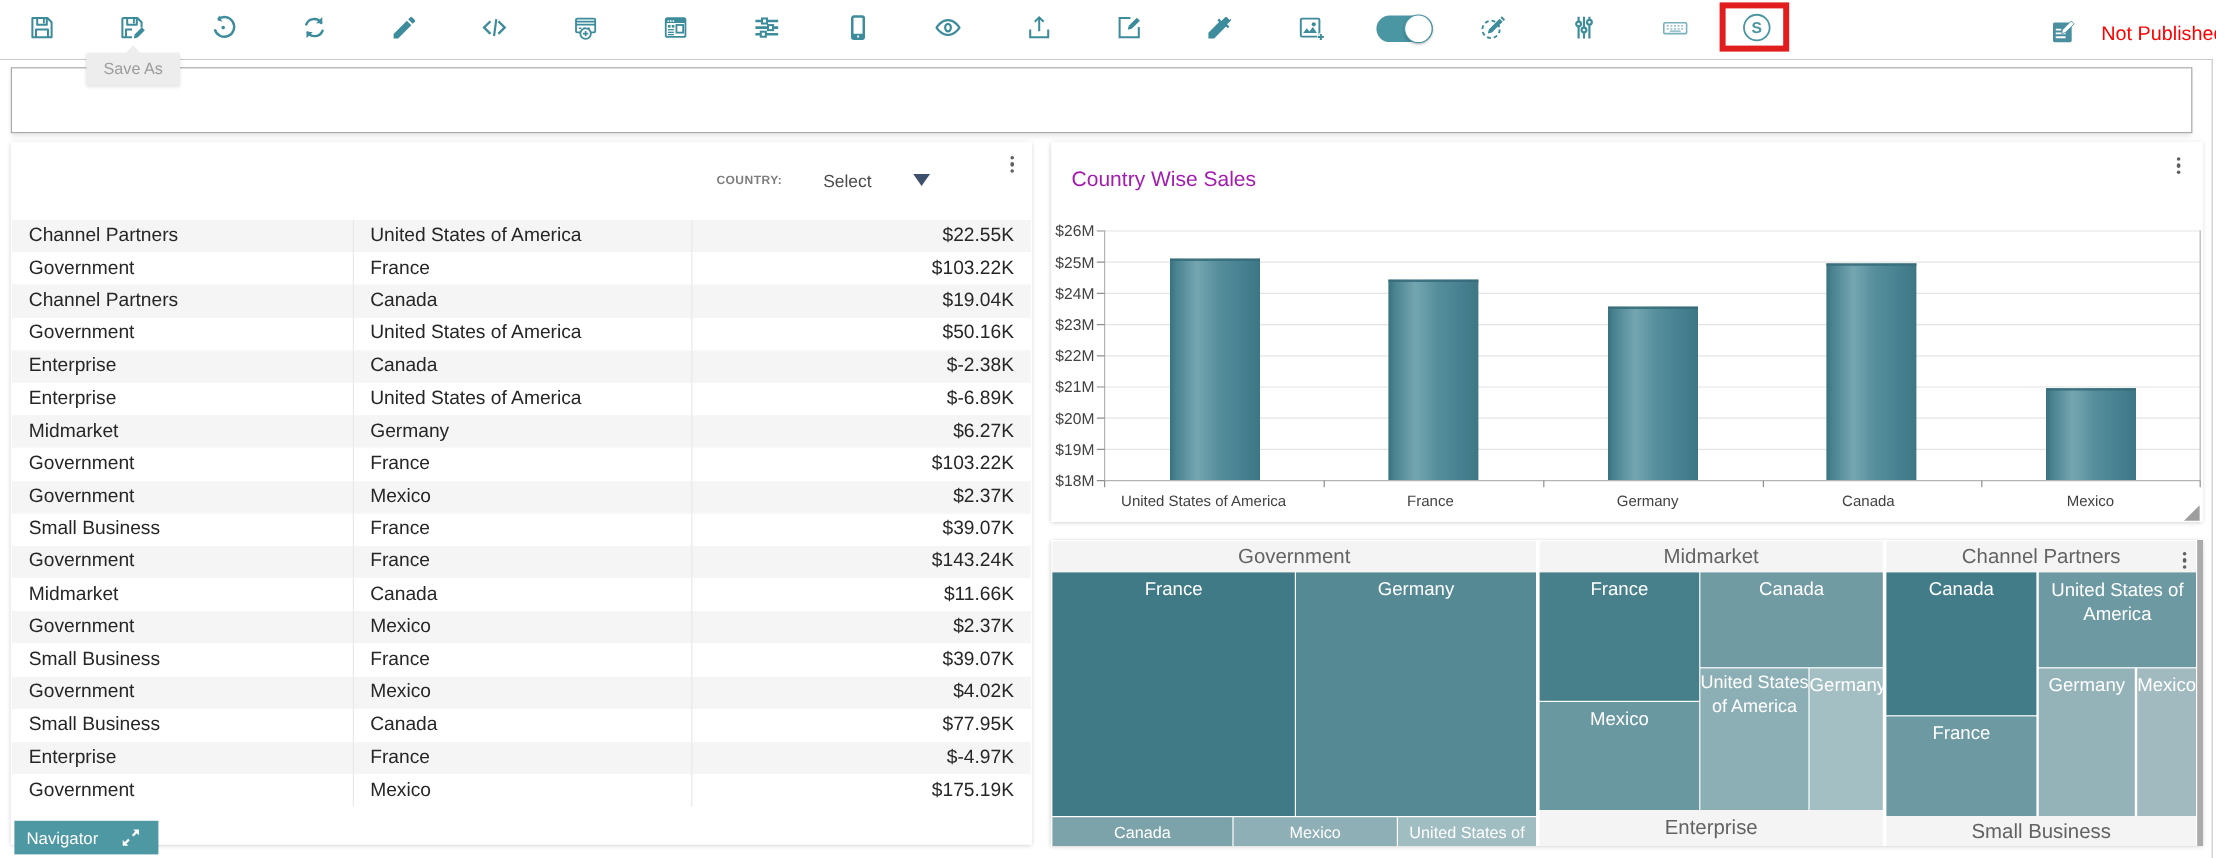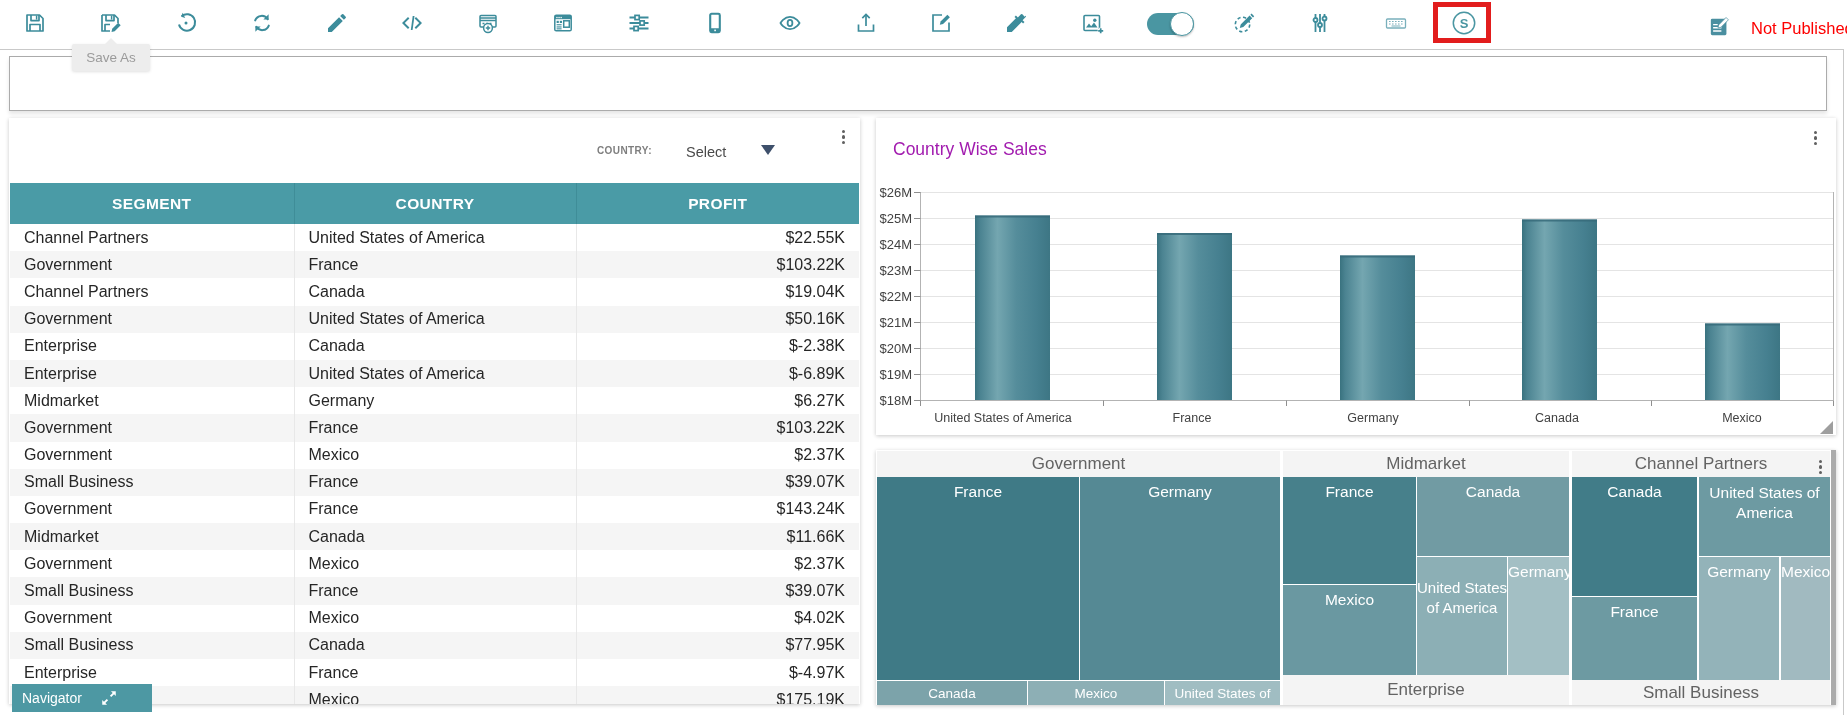--- a/index.html
+++ b/index.html
@@ -25,21 +25,21 @@
 .dots{position:absolute;width:4px;height:14px;display:flex;flex-direction:column;justify-content:space-between;}
 .dots span{width:3.4px;height:3.4px;border-radius:50%;background:#606060;display:block;}
 
 table.grid{position:absolute;left:1px;top:65px;border-collapse:collapse;width:849px;table-layout:fixed;}
 table.grid th{background:#4a9ba6;color:#fff;font-size:15.5px;font-weight:bold;letter-spacing:0.4px;height:39px;border-right:1px solid #3f8d98;}
 table.grid th:last-child{border-right:none;}
 table.grid td{height:27.2px;font-size:16px;color:#262626;padding:0 14px;border-right:1px solid #e8e8e8;white-space:nowrap;overflow:hidden;}
 table.grid td:last-child{border-right:none;text-align:right;margin-top:12px;}
 table.grid tr:nth-child(odd) td{background:#f5f5f5;}
 
-#navtab{left:12px;top:684px;width:140px;height:28px;background:#4d98a3;color:#fff;font-size:14px;}
+#navtab{left:12px;top:684px;width:120px;height:28px;background:#4d98a3;color:#fff;font-size:14px;}
 #navtab span{position:absolute;left:10px;top:6px;}
 
 #cpanel{left:876px;top:118px;width:960px;height:317px;background:#fff;box-shadow:0 1px 4px rgba(0,0,0,0.22);}
 #ctitle{position:absolute;left:17px;top:21px;font-size:17.5px;color:#a21caf;}
 
 #tpanel{left:876px;top:450px;width:960px;height:255px;background:#fff;box-shadow:0 1px 4px rgba(0,0,0,0.22);overflow:hidden;}
 .tcell{position:absolute;overflow:hidden;text-align:center;color:#fff;font-size:15.5px;box-sizing:border-box;}
 .thead{position:absolute;background:#f4f4f4;color:#636363;font-size:17px;text-align:center;box-sizing:border-box;}
 #scrollbar{position:absolute;right:0;top:0;width:5.5px;height:255px;background:#ababab;}
 .rs-tri{position:absolute;width:0;height:0;border-left:13px solid transparent;border-bottom:13px solid #9e9e9e;}
@@ -203,25 +203,20 @@
       <span></span>
       <span></span>
     </div>
   <table class="grid">
     <colgroup>
         <col style="width:284px">
         <col style="width:282px">
         <col style="width:283px">
       </colgroup>
     <tbody>
-        <tr>
-          <th>SEGMENT</th>
-          <th>COUNTRY</th>
-          <th>PROFIT</th>
-        </tr>
     <tr>
           <td>Channel Partners</td>
           <td>United States of America</td>
           <td>$22.55K</td>
         </tr>
     <tr>
           <td>Government</td>
           <td>France</td>
           <td>$103.22K</td>
         </tr>
@@ -417,21 +412,21 @@
 
   <div class="tcell" style="left:1px;top:27px;width:202px;height:203px;background:#3f7a86;padding-top:6px;">France</div>
   <div class="tcell" style="left:204px;top:27px;width:200px;height:203px;background:#558994;padding-top:6px;">Germany</div>
   <div class="tcell" style="left:1px;top:230.5px;width:150px;height:25px;background:#7ca3aa;line-height:25px;font-size:13.5px;">Canada</div>
   <div class="tcell" style="left:152px;top:230.5px;width:136px;height:25px;background:#8dafb5;line-height:25px;font-size:13.5px;">Mexico</div>
   <div class="tcell" style="left:289px;top:230.5px;width:115px;height:25px;background:#a0bdc2;line-height:25px;font-size:13.5px;white-space:nowrap;">United States of</div>
 
   <div class="tcell" style="left:407px;top:27px;width:133px;height:107px;background:#47808b;padding-top:6px;">France</div>
   <div class="tcell" style="left:407px;top:135px;width:133px;height:90px;background:#6a98a1;padding-top:6px;">Mexico</div>
   <div class="tcell" style="left:541px;top:27px;width:152px;height:79px;background:#719ba3;padding-top:6px;">Canada</div>
-  <div class="tcell" style="left:541px;top:107px;width:90px;height:135px;background:#8cafb5;padding-top:21px;line-height:20px;white-space:nowrap;font-size:15px;">United States<br>of America</div>
+  <div class="tcell" style="left:541px;top:107px;width:90px;height:135px;background:#8cafb5;padding-top:2px;line-height:20px;white-space:nowrap;font-size:15px;">United States<br>of America</div>
   <div class="tcell" style="left:632px;top:107px;width:61px;height:118px;background:#a3bfc4;padding-top:6px;white-space:nowrap;">Germany</div>
   <div class="thead" style="left:407px;top:225px;width:286px;height:30px;line-height:30px;">Enterprise</div>
 
   <div class="tcell" style="left:696px;top:27px;width:125px;height:119px;background:#417c88;padding-top:6px;">Canada</div>
   <div class="tcell" style="left:696px;top:147px;width:125px;height:83px;background:#6d9aa2;padding-top:6px;">France</div>
   <div class="tcell" style="left:823px;top:27px;width:131px;height:79px;background:#6d9aa2;padding-top:6px;line-height:20px;">United States of<br>America</div>
   <div class="tcell" style="left:823px;top:107px;width:80px;height:123px;background:#93b3b9;padding-top:6px;">Germany</div>
   <div class="tcell" style="left:905px;top:107px;width:49px;height:123px;background:#a1bac0;padding-top:6px;white-space:nowrap;">Mexico</div>
   <div class="thead" style="left:696px;top:230px;width:258px;height:25px;line-height:25px;">Small Business</div>
   <div id="scrollbar"></div>

